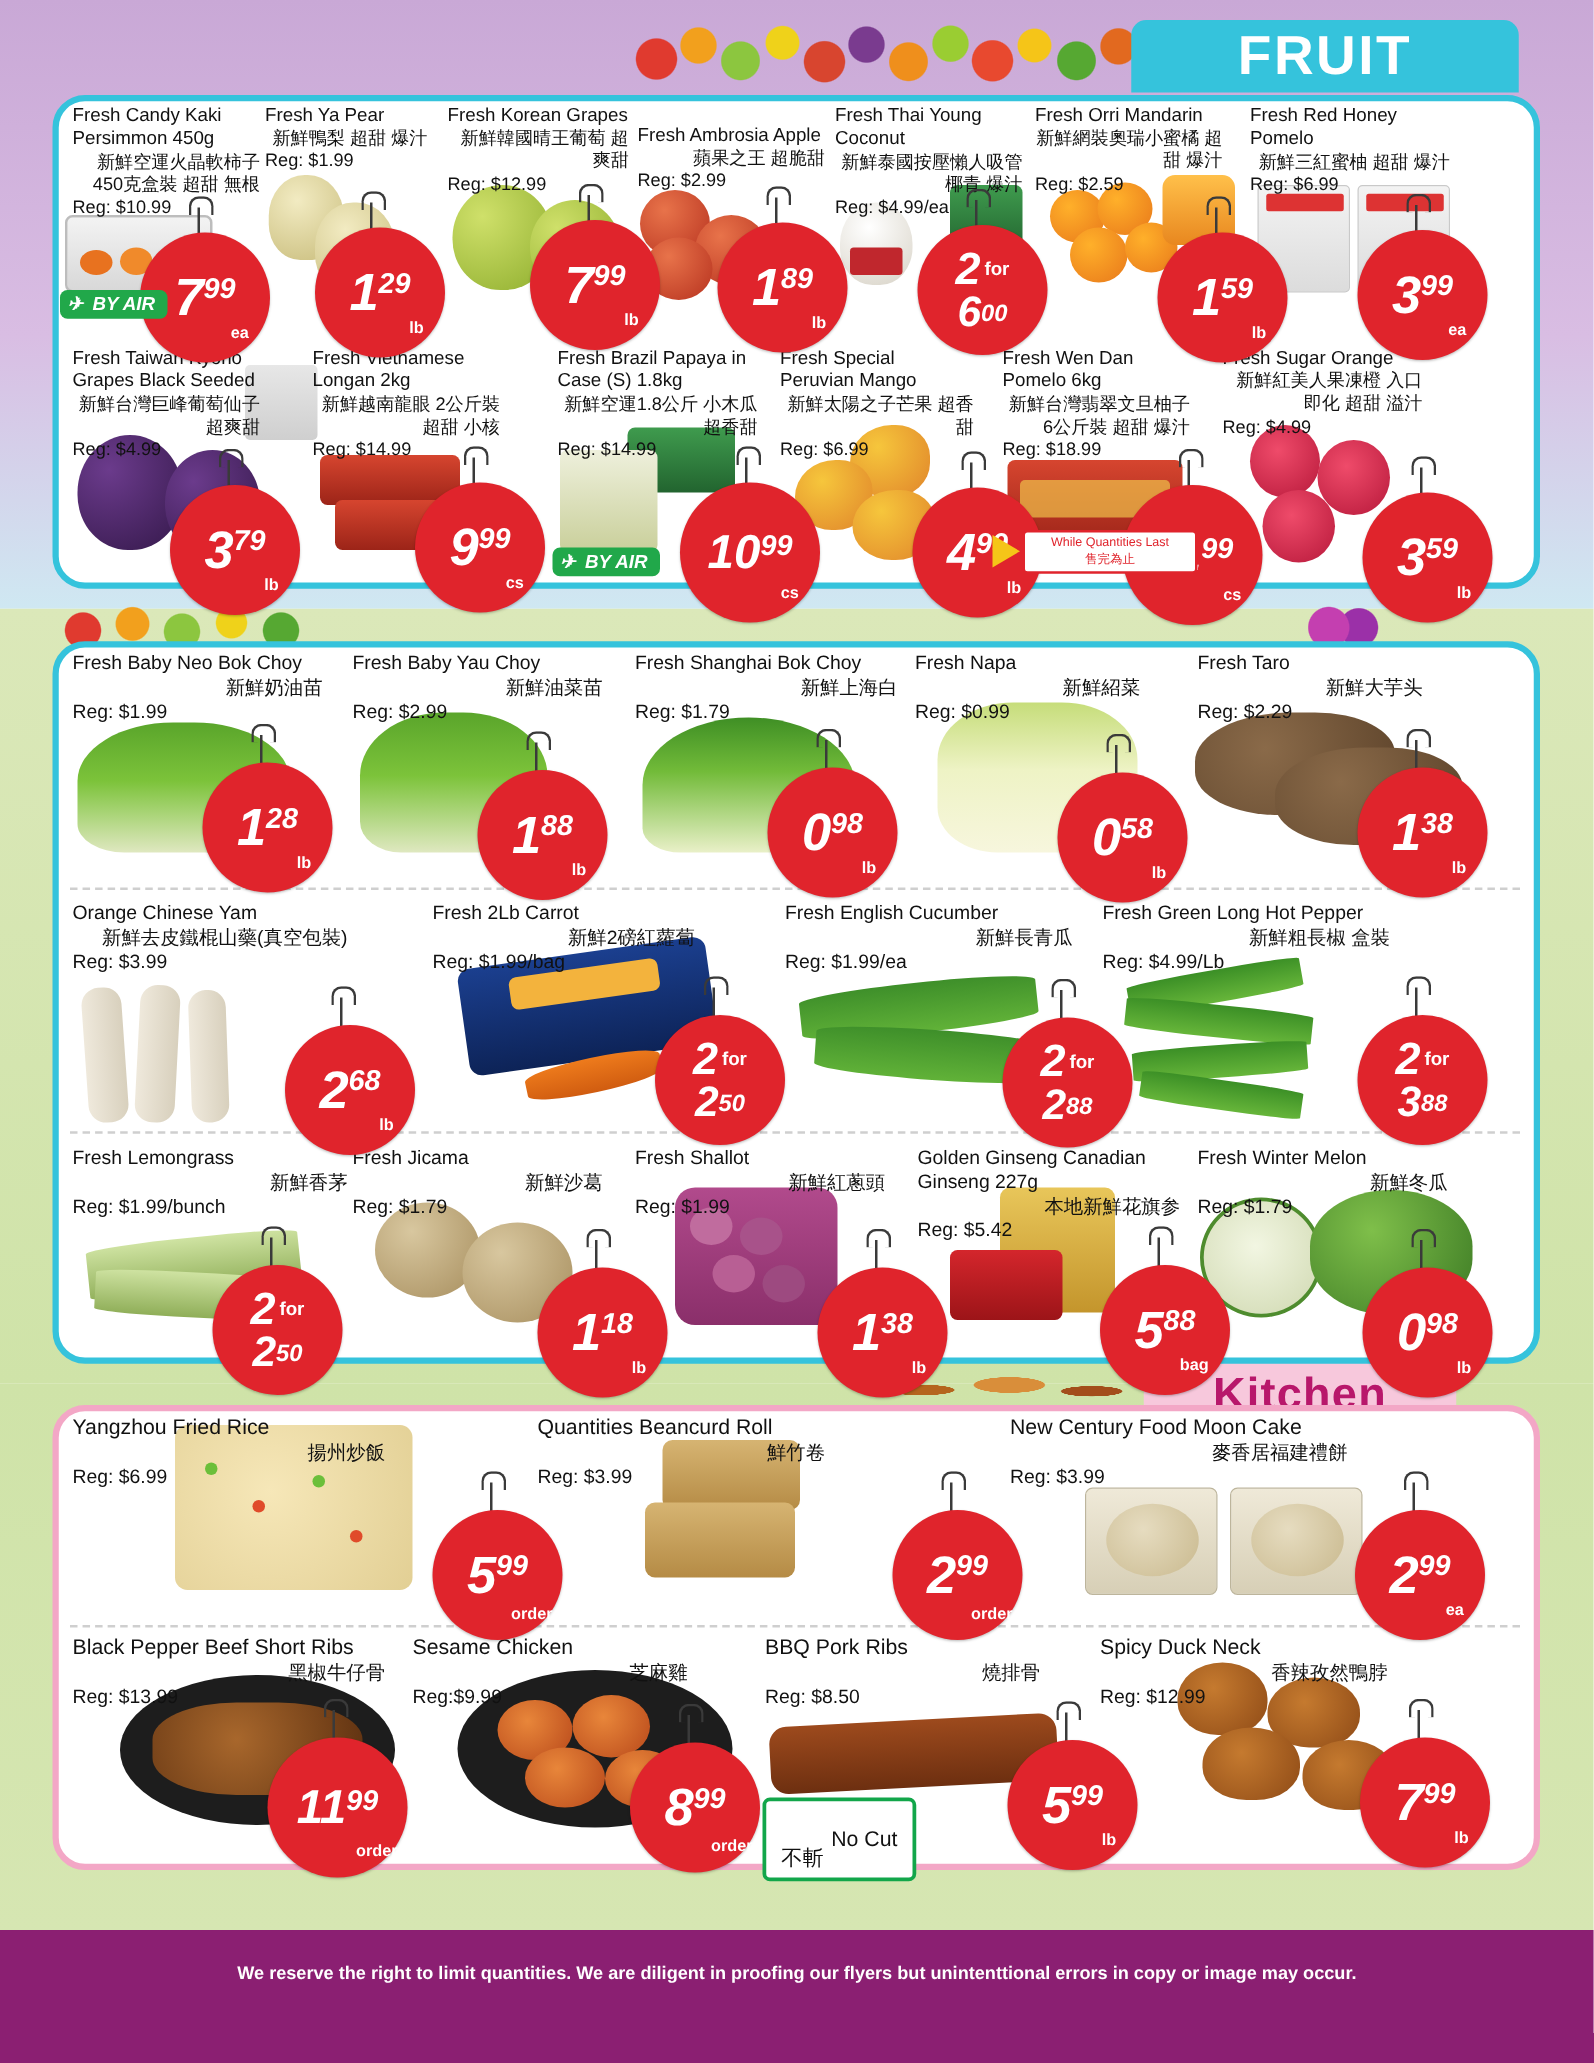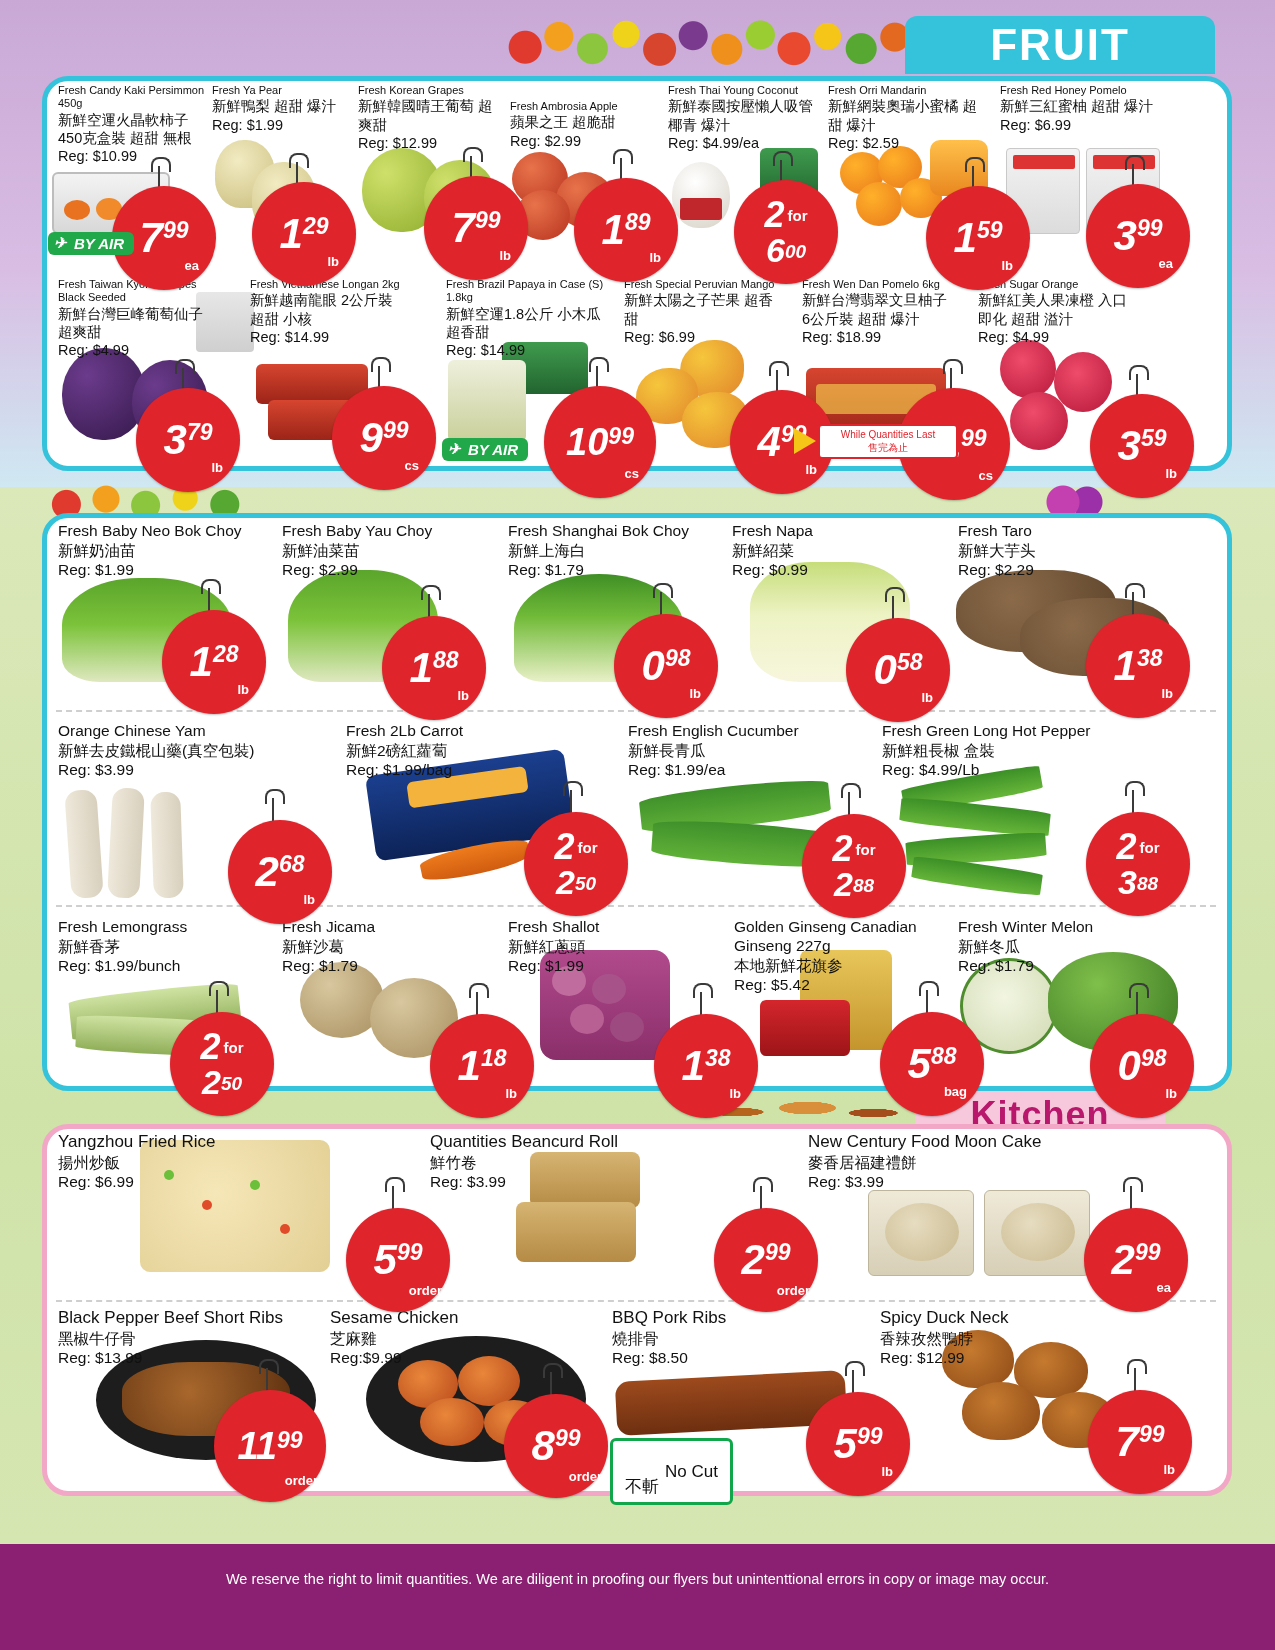--- a/index.html
+++ b/index.html
@@ -104,24 +104,24 @@
     position:absolute; left:1045px; top:484px; width:60px; height:36px;
     background:radial-gradient(circle at 30% 50%, #c43fb0 0 16px, transparent 17px),
                radial-gradient(circle at 70% 50%, #9b30a8 0 15px, transparent 16px);
     background-repeat:no-repeat;
   }
 
   
   .item { position:absolute; }
   .item .txt { position:relative; z-index:4; }
   .name-en {
-    font-size:11px; color:#111; line-height:1.22; font-weight:normal;
+    font-size:15px; color:#111; line-height:1.22; font-weight:normal;
   }
   .name-cn {
-    font-size:14.5px; color:#111; line-height:1.25;
+    font-size:14.5px; color:#111; line-height:1.25;text-align:right;
   }
   .reg {
     font-size:14.5px; color:#111; line-height:1.25;
   }
   .veg .name-en, .veg .name-cn, .veg .reg { font-size:15.5px; }
   .kit .name-en { font-size:17px; }
   .kit .name-cn, .kit .reg { font-size:15.5px; }
 
   
   .photo { position:absolute; z-index:1; border-radius:6px; overflow:hidden; }
@@ -178,21 +178,21 @@
     position:absolute; z-index:6; width:0; height:0;
     border-top:13px solid transparent; border-bottom:13px solid transparent;
     border-left:22px solid #f5c518;
   }
 
   .divider { position:absolute; border-top:2px dashed #cfcfcf; z-index:2; }
 
   
   .footer-text {
     position:absolute; left:0; top:1568px; width:1275px;
-    text-align:center; color:#ffffff; font-size:14.5px; line-height:1.55;
+    text-align:center; color:#ffffff; font-size:14.5px; line-height:1.55;font-weight:bold;
   }
   .leafy {
     background:linear-gradient(180deg,#5aa52b 0%, #7cc33a 45%, #dfe8c0 100%);
     border-radius:45% 45% 22% 22%;
   }
   .bokchoy {
     background:linear-gradient(180deg,#3f8f25 0%, #72bb39 40%, #e9f0c8 100%);
     border-radius:50% 50% 18% 18%;
   }
   .napa {

